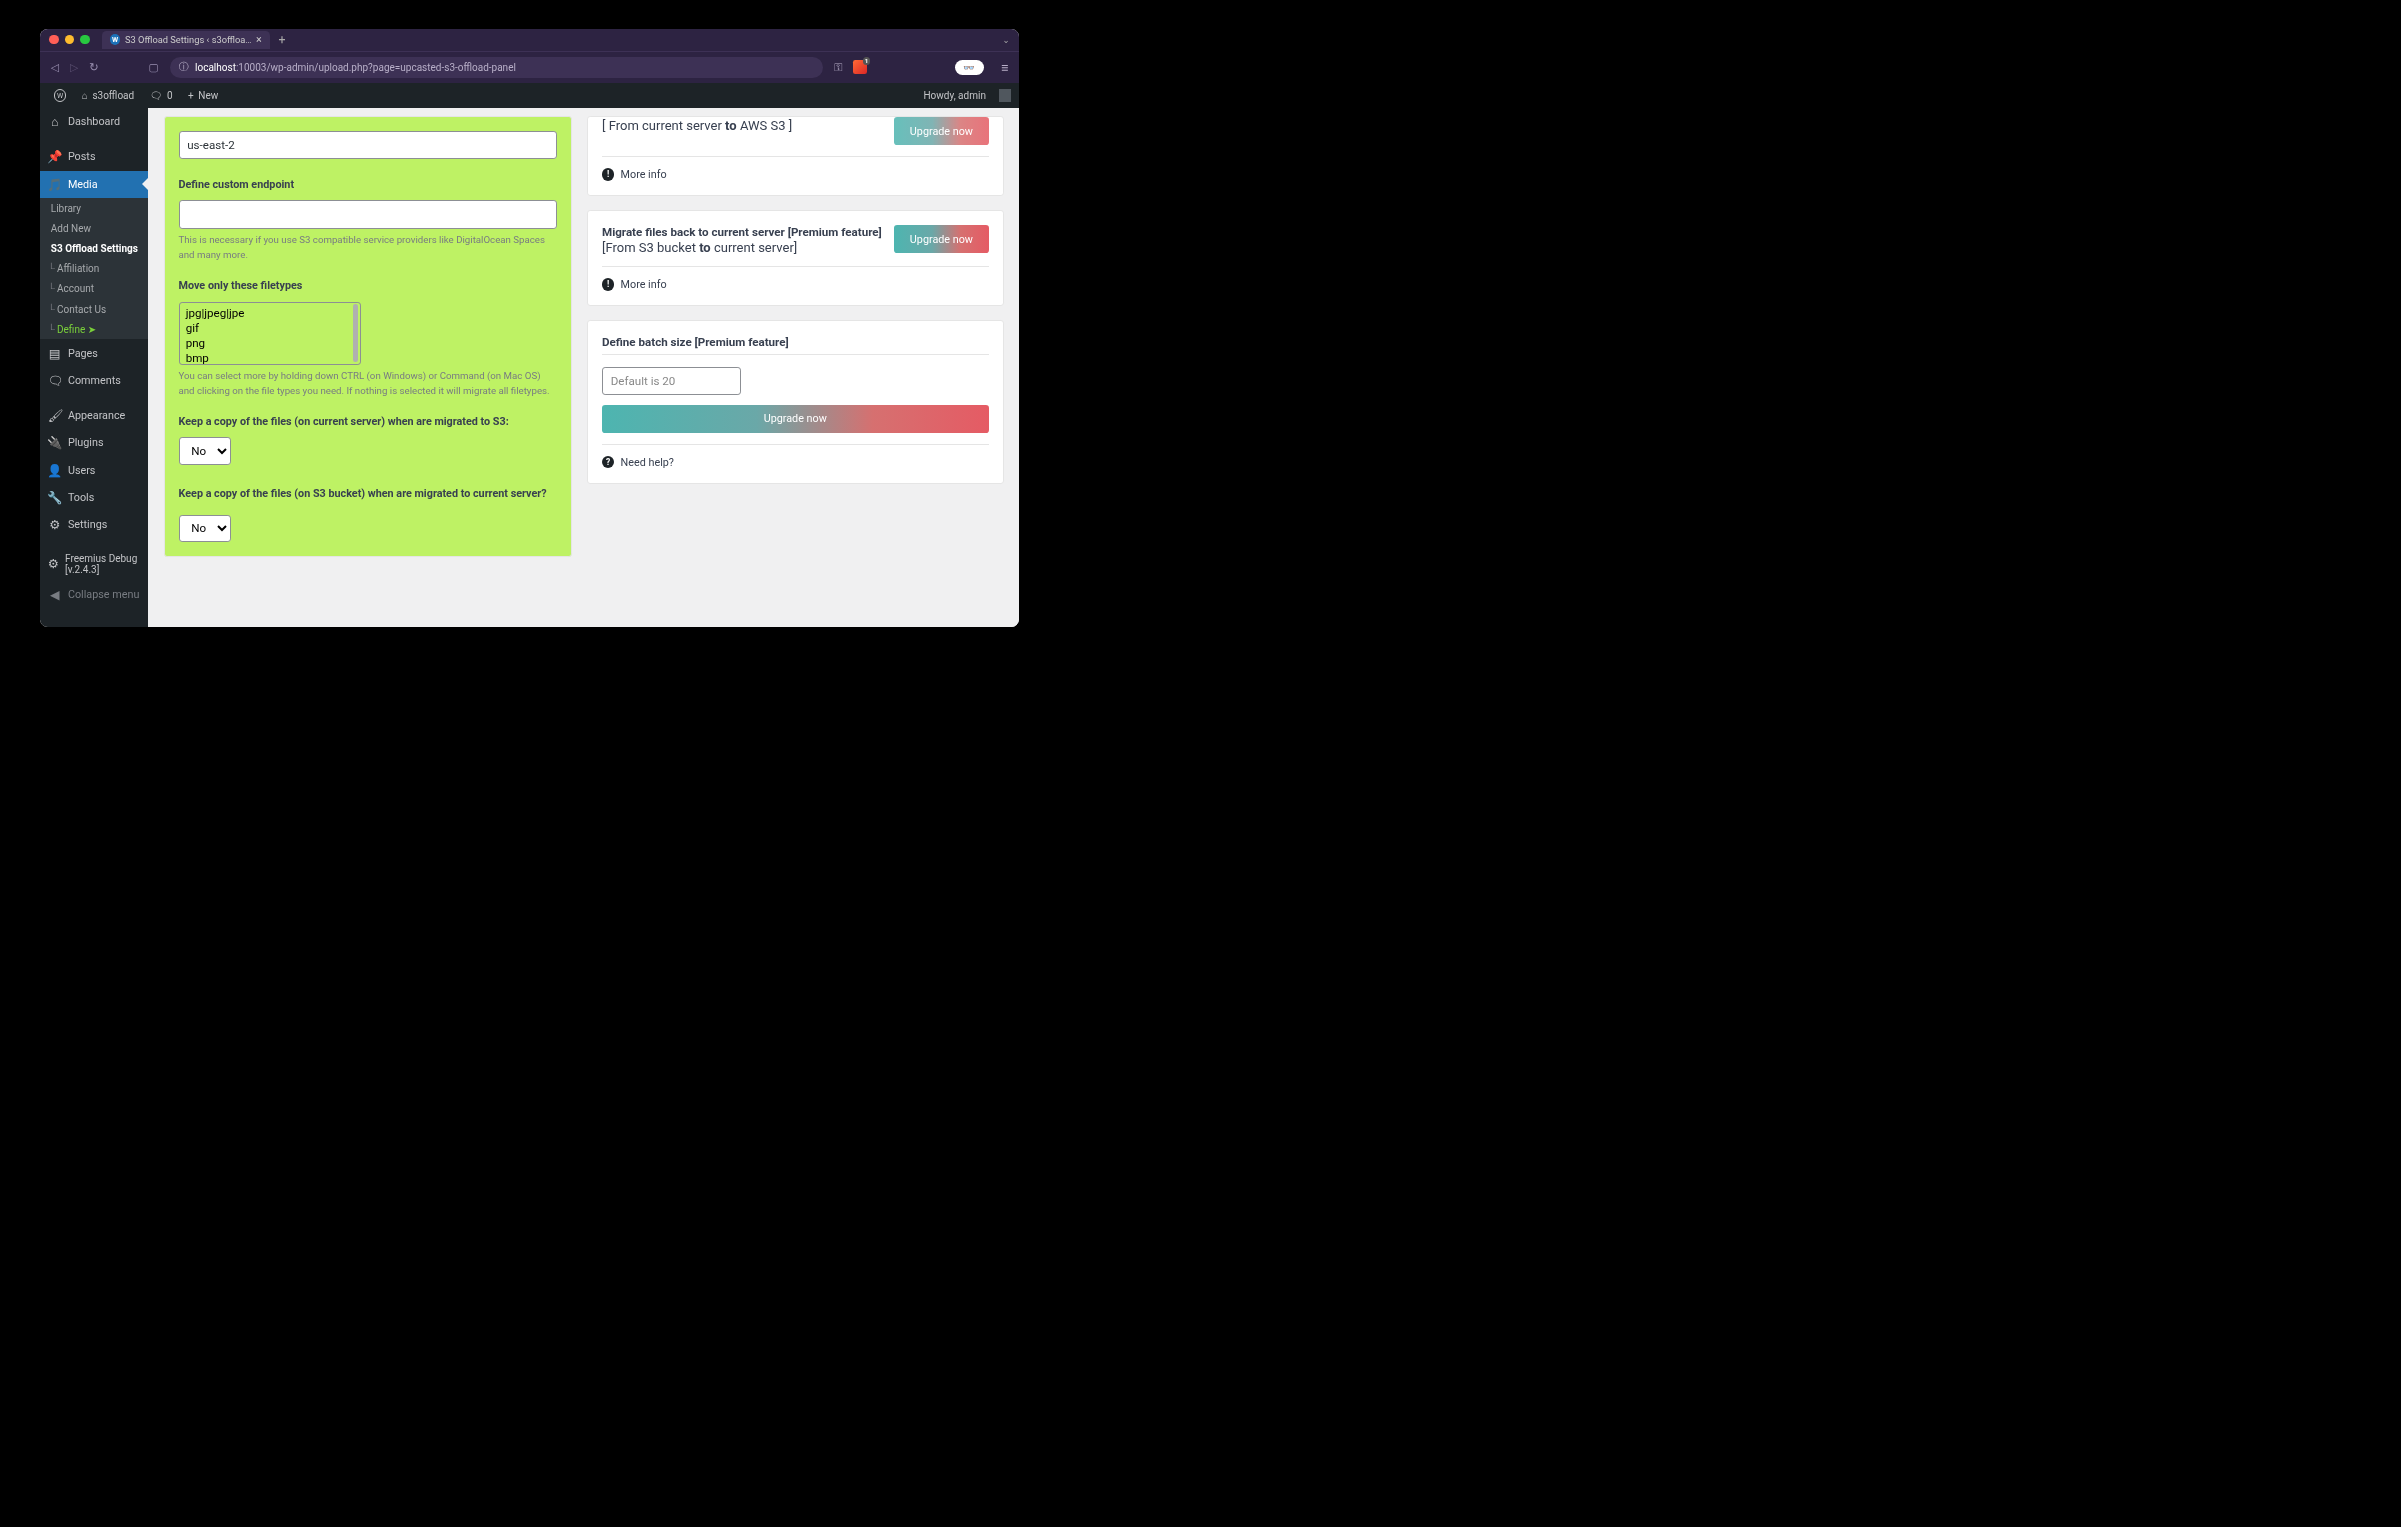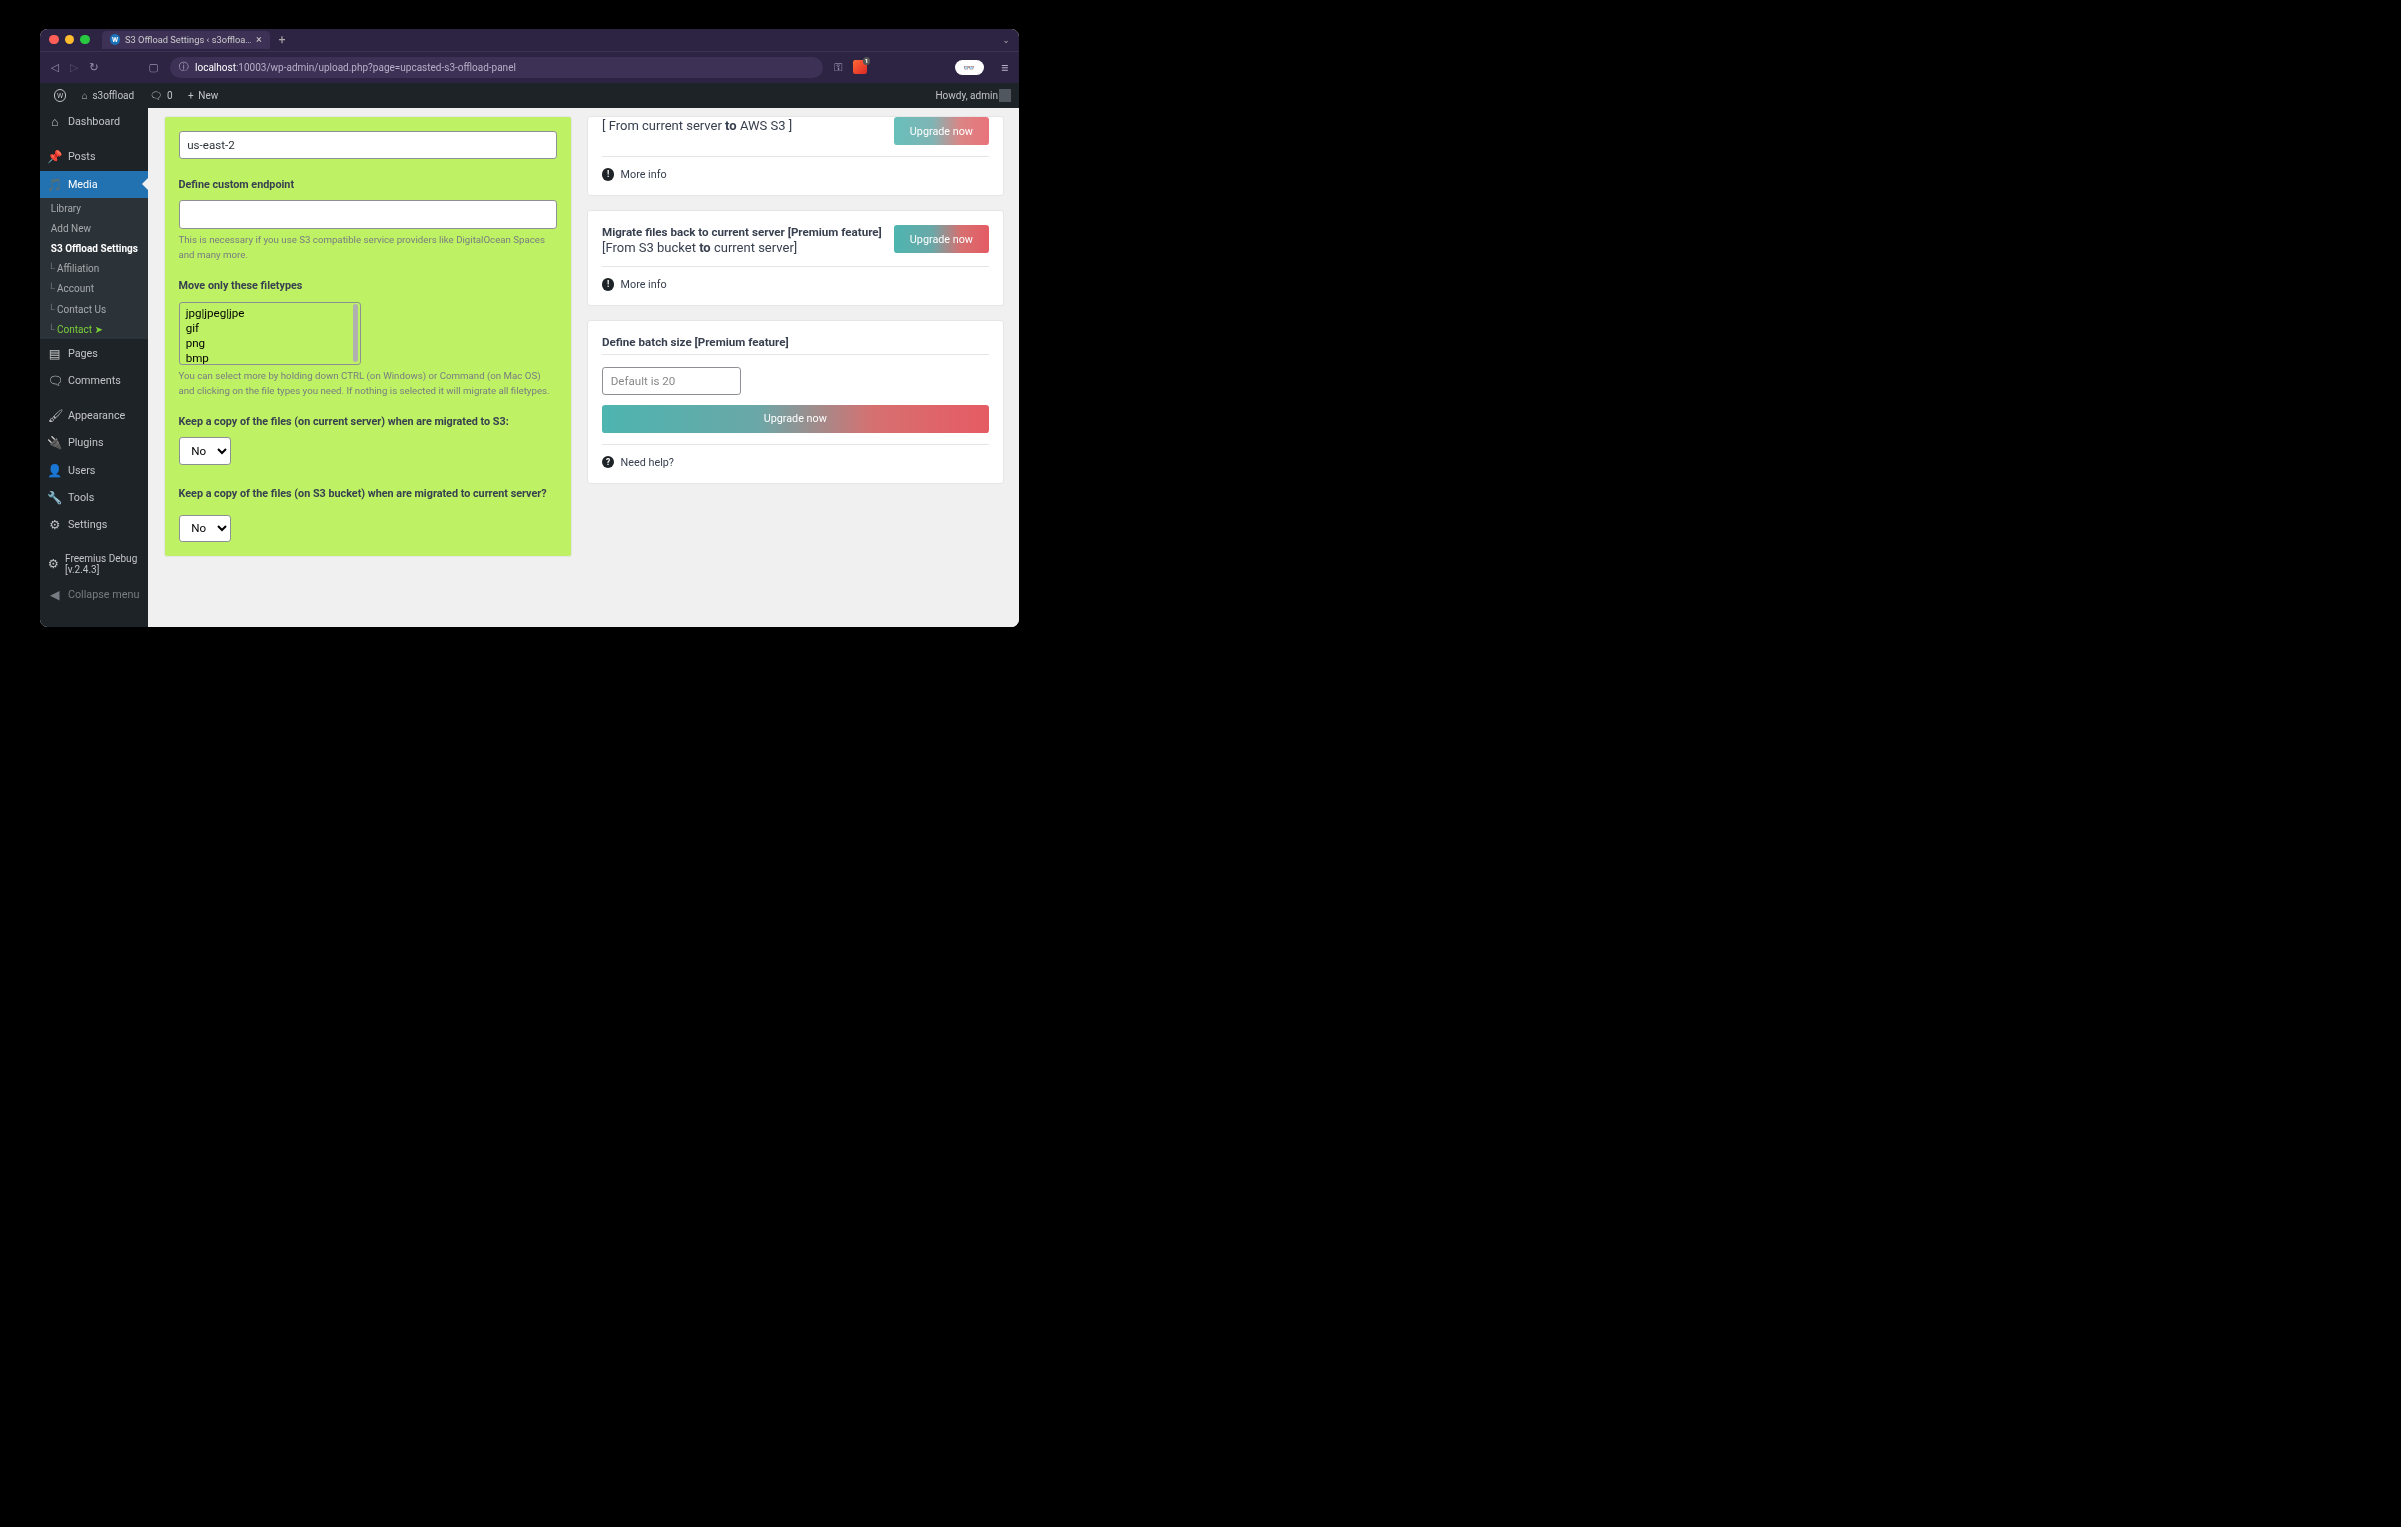--- a/index.html
+++ b/index.html
@@ -27,21 +27,21 @@
 .address .host { color: #fff; }
 .key-icon { color: #b8afc8; font-size: 10.8px; }
 .shield { width: 14px; height: 14px; background: linear-gradient(135deg,#ff6b35,#dc2626); border-radius: 2.3px; display: flex; align-items: center; justify-content: center; color: #fff; font-size: 7px; font-weight: bold; position: relative; }
 .shield::after { content: "1"; position: absolute; top: -3.1px; right: -3.1px; background: #555; color: #fff; font-size: 6.2px; width: 7.7px; height: 7.7px; border-radius: 50%; display: flex; align-items: center; justify-content: center; }
 .shades { width: 29px; height: 15.5px; background: #fff; border-radius: 7.7px; display: flex; align-items: center; justify-content: center; font-size: 9.3px; margin-left: 77px; }
 .hamburger { color: #b8afc8; font-size: 12.4px; margin-left: 6.2px; }
 
 .wp-bar { height: 25px; background: #1d2327; display: flex; align-items: center; padding: 0 7.7px; gap: 3.1px; color: #c3c4c7; font-size: 10px; }
 .wp-item { display: flex; align-items: center; gap: 4.6px; padding: 0 6.2px; height: 100%; cursor: pointer; }
 .wp-logo { width: 12.4px; height: 12.4px; border: 1.5px solid #c3c4c7; border-radius: 50%; display: flex; align-items: center; justify-content: center; font-size: 7px; }
-.howdy { margin-left: auto; display: flex; align-items: center; gap: 1px; }
+.howdy { margin-left: auto; display: flex; align-items: center; gap: 13px; }
 .avatar { width: 12.4px; height: 12.4px; background: #50575e; }
 
 .admin-area { display: flex; height: calc(100% - 79px); }
 .sidebar { width: 108px; background: #1d2327; color: #c3c4c7; overflow-y: auto; font-size: 10.8px; }
 .menu-item { display: flex; align-items: center; gap: 6.2px; padding: 6.2px 7.7px; cursor: pointer; }
 .menu-item.active { background: #2271b1; color: #fff; position: relative; }
 .menu-item.active::after { content: ""; position: absolute; right: 0; top: 50%; transform: translateY(-50%); border: 6.2px solid transparent; border-right-color: #f0f0f1; }
 .menu-icon { width: 14px; font-size: 12.4px; text-align: center; }
 .submenu { background: #2c3338; }
 .submenu .sub-item { padding: 4.6px 7.7px 4.6px 10.8px; font-size: 10px; cursor: pointer; color: #a7aaad; }
@@ -155,21 +155,21 @@
           <span class="menu-icon">🎵</span>
           <span>Media</span>
         </div>
       <div class="submenu">
         <div class="sub-item">Library</div>
         <div class="sub-item">Add New</div>
         <div class="sub-item current">S3 Offload Settings</div>
         <div class="sub-item tree">Affiliation</div>
         <div class="sub-item tree">Account</div>
         <div class="sub-item tree">Contact Us</div>
-        <div class="sub-item tree upgrade">Contact</div>
+        <div class="sub-item tree upgrade">Define</div>
       </div>
       <div class="menu-item">
           <span class="menu-icon">▤</span>
           <span>Pages</span>
         </div>
       <div class="menu-item">
           <span class="menu-icon">🗨</span>
           <span>Comments</span>
         </div>
       <div style="height:7.7px"></div>

